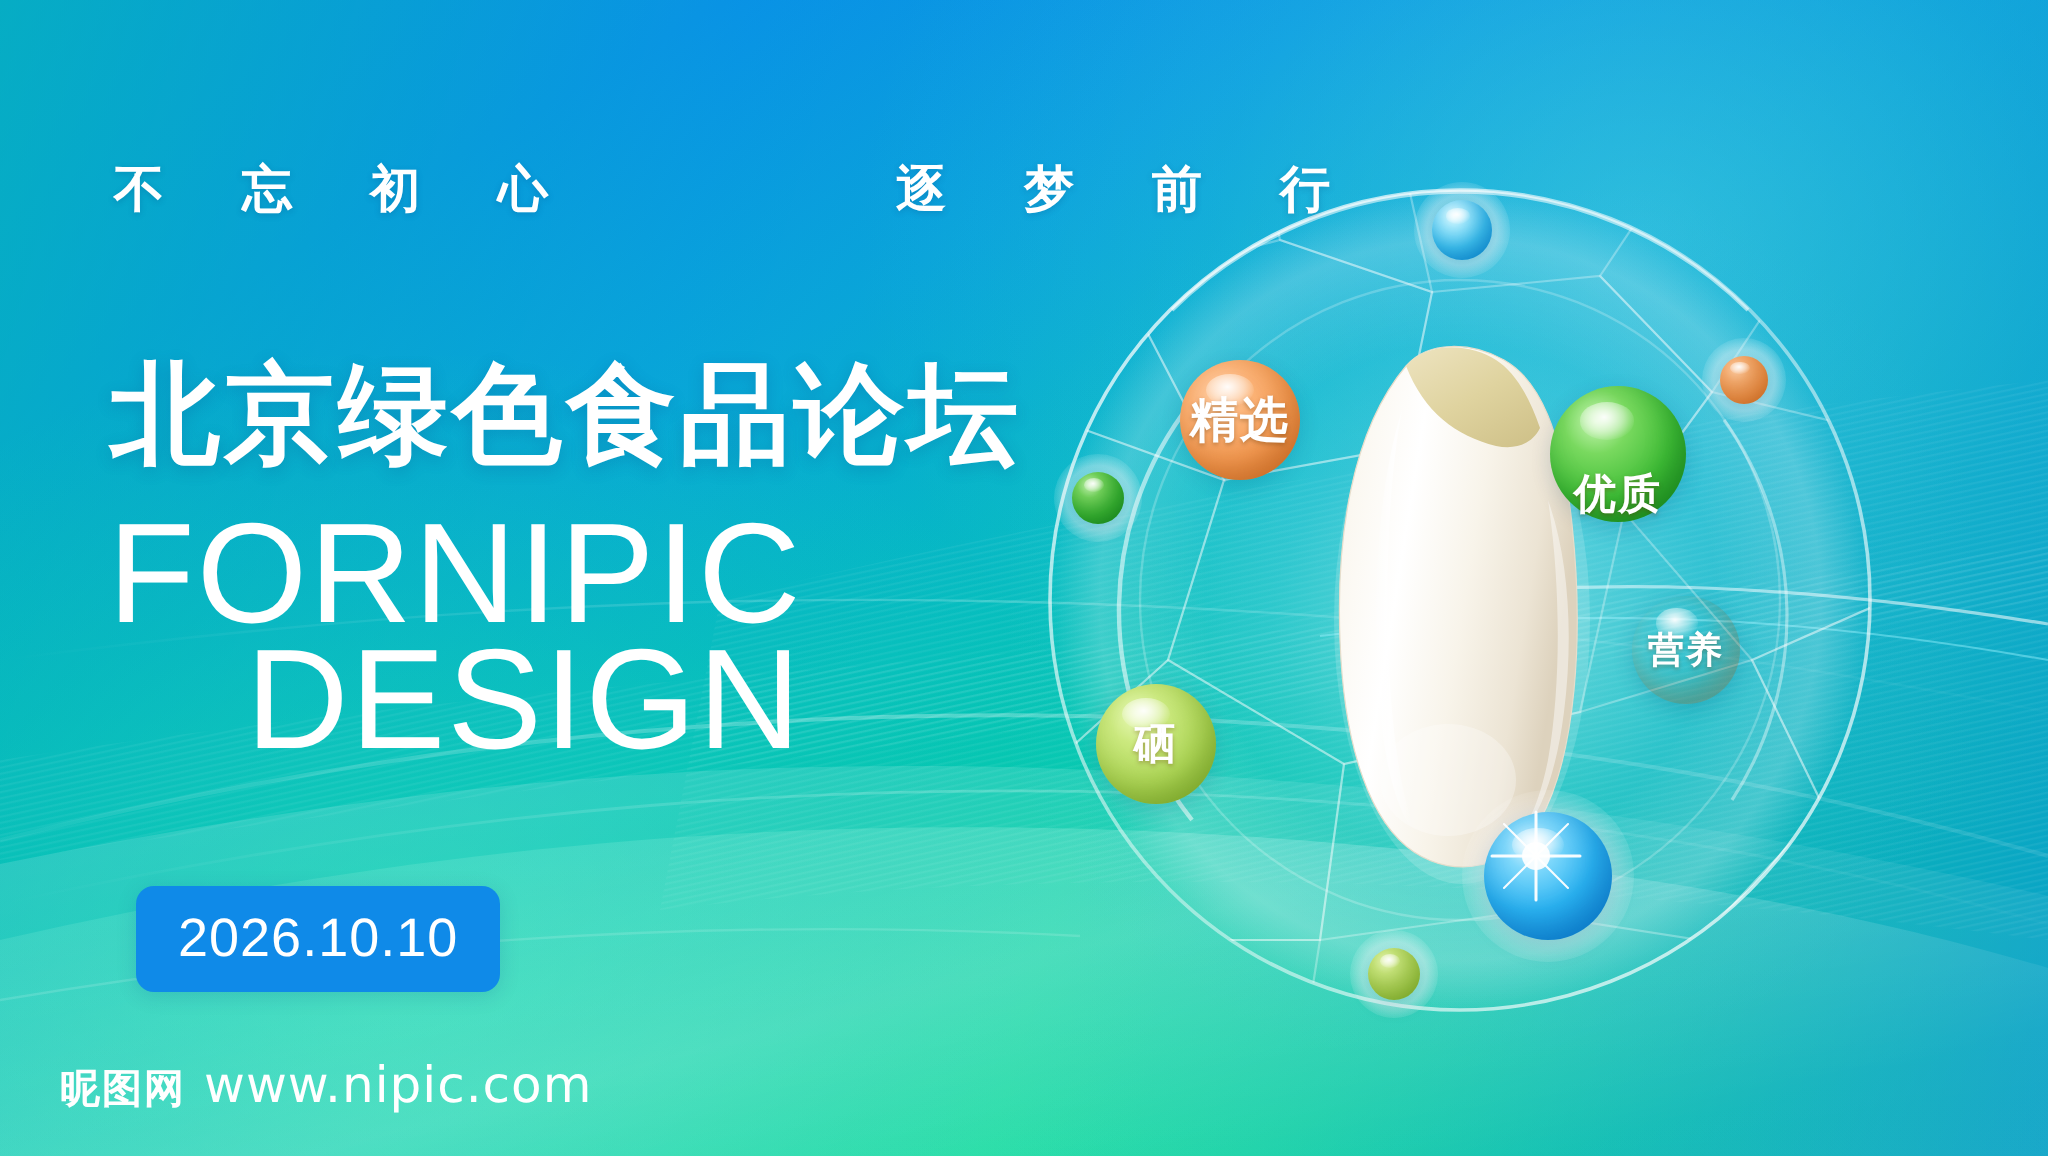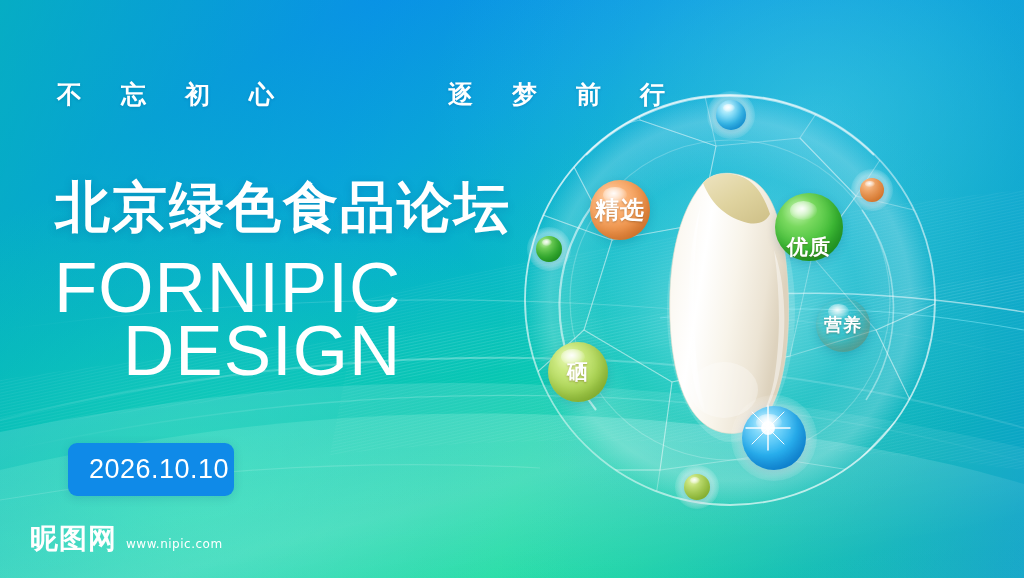--- a/index.html
+++ b/index.html
@@ -62,21 +62,21 @@
     letter-spacing:2px;white-space:nowrap;
     text-shadow:0 2px 8px rgba(0,70,130,0.22);
   }
   .en-title{
     position:absolute;left:54px;top:256px;
     font-size:71px;line-height:63px;color:#ffffff;
     font-weight:300;letter-spacing:1px;white-space:pre-line;text-align:right;
   }
   .date-badge{
     position:absolute;left:68px;top:443px;
-    padding:11px 5px 12px 21px;
+    padding:11px 21px 12px 21px;
     background:#0f8ae8;
     border-radius:9px;
     color:#ffffff;font-size:27px;line-height:30px;
     letter-spacing:0.5px;
     box-shadow:0 2px 10px rgba(0,70,130,0.16);
   }
 
   
   .bubble{
     position:absolute;border-radius:50%;
@@ -108,23 +108,23 @@
   .b-cyan{background:radial-gradient(circle at 36% 26%, #e2faff 0%, #9ce6fb 22%, #3fc6f2 55%, #13a0e2 86%, #0f92d6 100%);
           box-shadow:inset -4px -5px 11px rgba(5,70,140,0.28), 0 2px 8px rgba(0,60,110,0.16);}
 
   .sparkle{position:absolute;pointer-events:none;}
 
   
   .watermark{
     position:absolute;left:30px;bottom:20px;
     display:flex;align-items:baseline;gap:9px;
   }
-  .wm-cn{font-size:28px;color:#ffffff;font-weight:bold;letter-spacing:1px;
+  .wm-cn{font-size:20px;color:#ffffff;font-weight:bold;letter-spacing:1px;
          font-family:"DejaVu Sans","Liberation Sans",sans-serif;}
-  .wm-url{font-size:12px;color:#ffffff;letter-spacing:0.5px;
+  .wm-url{font-size:25px;color:#ffffff;letter-spacing:0.5px;
           font-family:"DejaVu Sans","Liberation Sans",sans-serif;}
   .idbar{
     position:absolute;right:8px;bottom:16px;
     background:rgba(0,95,85,0.46);
     color:#ffffff;font-size:12.5px;
     padding:6px 11px 7px 11px;letter-spacing:0.2px;
     white-space:nowrap;
     font-family:"Liberation Sans","DejaVu Sans",sans-serif;
   }
 </style>

